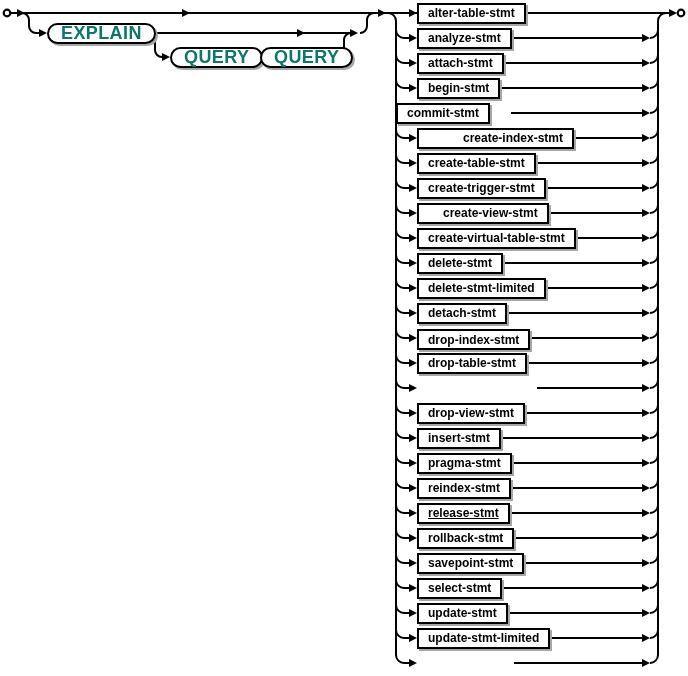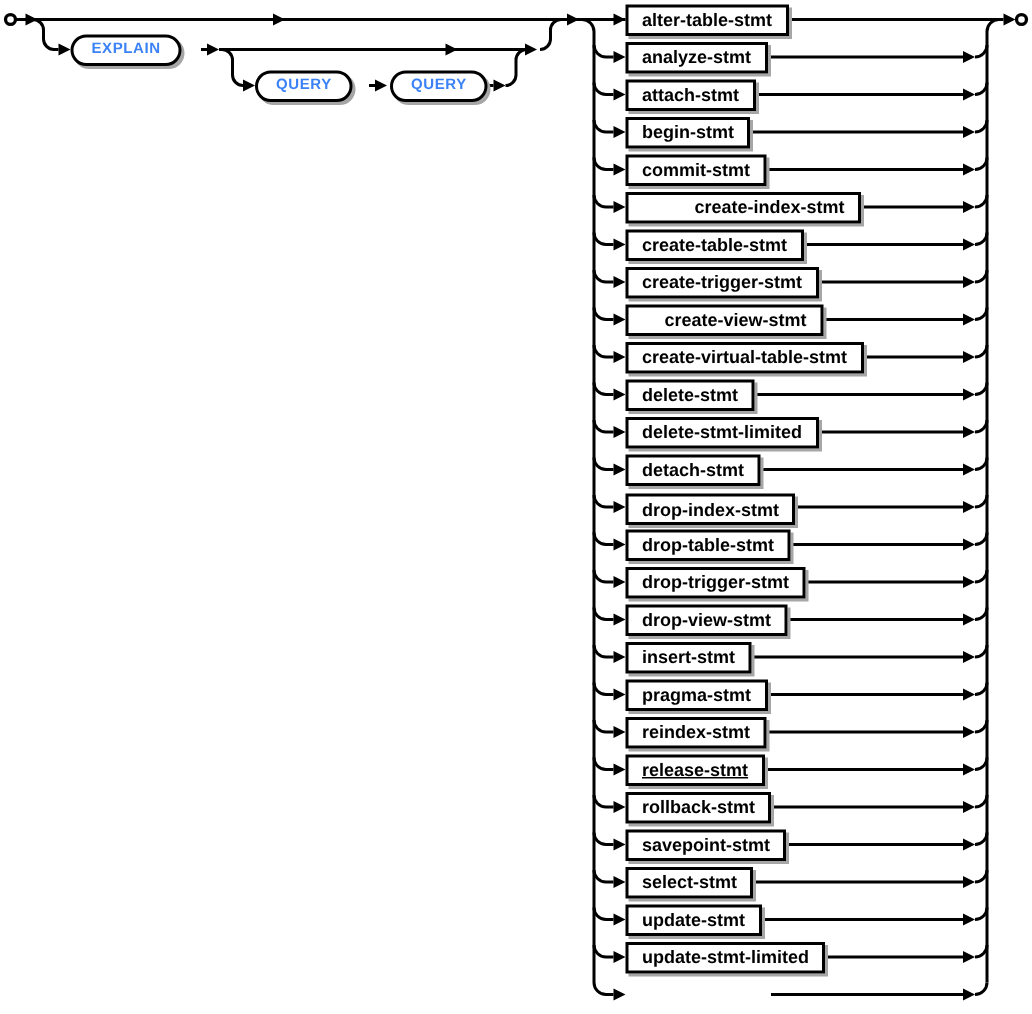--- a/index.html
+++ b/index.html
@@ -62,24 +62,24 @@
     box-sizing: border-box;
     border: 2px solid #000000;
     border-radius: 11px;
     background: #ffffff;
     box-shadow: 2px 2px 0 #a6a6a6;
     display: flex;
     align-items: center;
     justify-content: center;
     padding: 0 12px;
     font-weight: bold;
-    font-size: 10px;
+    font-size: 18px;
     letter-spacing: 0.4px;
     line-height: 1;
-    color: #3b82f6;
+    color: #0f766e;
     white-space: nowrap;
   }
 </style>
 </head>
 <body>
 
 <div id="diagram">
   <svg id="wires" width="688" height="676" viewBox="0 0 688 676">
       <path d="M10 13 H669"></path>
       <circle class="term" cx="7" cy="13" r="3.3"></circle>
@@ -233,32 +233,31 @@
       <path d="M650 638 a8 8 0 0 0 8 -8"></path>
       <path d="M514 663 H642"></path>
       <polygon class="ah" points="650,663 642,659 642,667"></polygon>
       <path d="M650 663 a8 8 0 0 0 8 -8"></path>
       <path d="M658 655 V21 a8 8 0 0 1 8 -8"></path>
     </svg>
 <div class="nt-box" style="left: 417px; top: 2.5px;">alter-table-stmt</div>
     <div class="nt-box" style="left: 417px; top: 27.5px;">analyze-stmt</div>
     <div class="nt-box" style="left: 417px; top: 52.5px;">attach-stmt</div>
     <div class="nt-box" style="left: 417px; top: 77.5px;">begin-stmt</div>
-    <div class="nt-box" style="left: 417px; top: 102.5px;">commit-stmt</div>
+    <div class="nt-box" style="left: 396px; top: 102.5px;">commit-stmt</div>
     <div class="nt-box" style="left: 417px; top: 127.5px; padding-left: 44px;">create-index-stmt</div>
     <div class="nt-box" style="left: 417px; top: 152.5px;">create-table-stmt</div>
     <div class="nt-box" style="left: 417px; top: 177.5px;">create-trigger-stmt</div>
     <div class="nt-box" style="left: 417px; top: 202.5px; padding-left: 24px;">create-view-stmt</div>
     <div class="nt-box" style="left: 417px; top: 227.5px;">create-virtual-table-stmt</div>
     <div class="nt-box" style="left: 417px; top: 252.5px;">delete-stmt</div>
     <div class="nt-box" style="left: 417px; top: 277.5px;">delete-stmt-limited</div>
     <div class="nt-box" style="left: 417px; top: 302.5px;">detach-stmt</div>
     <div class="nt-box" style="left: 417px; top: 329px;">drop-index-stmt</div>
     <div class="nt-box" style="left: 417px; top: 352.5px;">drop-table-stmt</div>
-    <div class="nt-box" style="left: 417px; top: 377.5px;">drop-trigger-stmt</div>
     <div class="nt-box" style="left: 417px; top: 402.5px;">drop-view-stmt</div>
     <div class="nt-box" style="left: 417px; top: 427.5px;">insert-stmt</div>
     <div class="nt-box" style="left: 417px; top: 452.5px;">pragma-stmt</div>
     <div class="nt-box" style="left: 417px; top: 477.5px;">reindex-stmt</div>
     <div class="nt-box" style="left: 417px; top: 502.5px; text-decoration: underline;">release-stmt</div>
     <div class="nt-box" style="left: 417px; top: 527.5px;">rollback-stmt</div>
     <div class="nt-box" style="left: 417px; top: 552.5px;">savepoint-stmt</div>
     <div class="nt-box" style="left: 417px; top: 577.5px;">select-stmt</div>
     <div class="nt-box" style="left: 417px; top: 627.5px;">update-stmt-limited</div>
     <div class="nt-box" style="left: 417px; top: 602.5px;">update-stmt</div>

